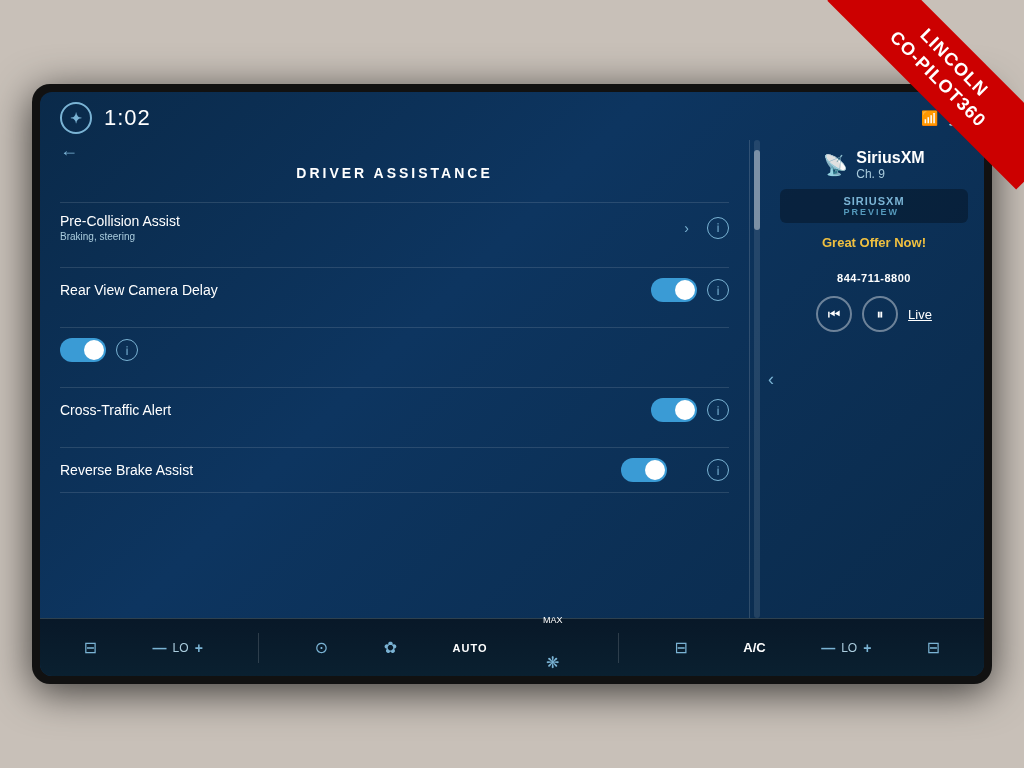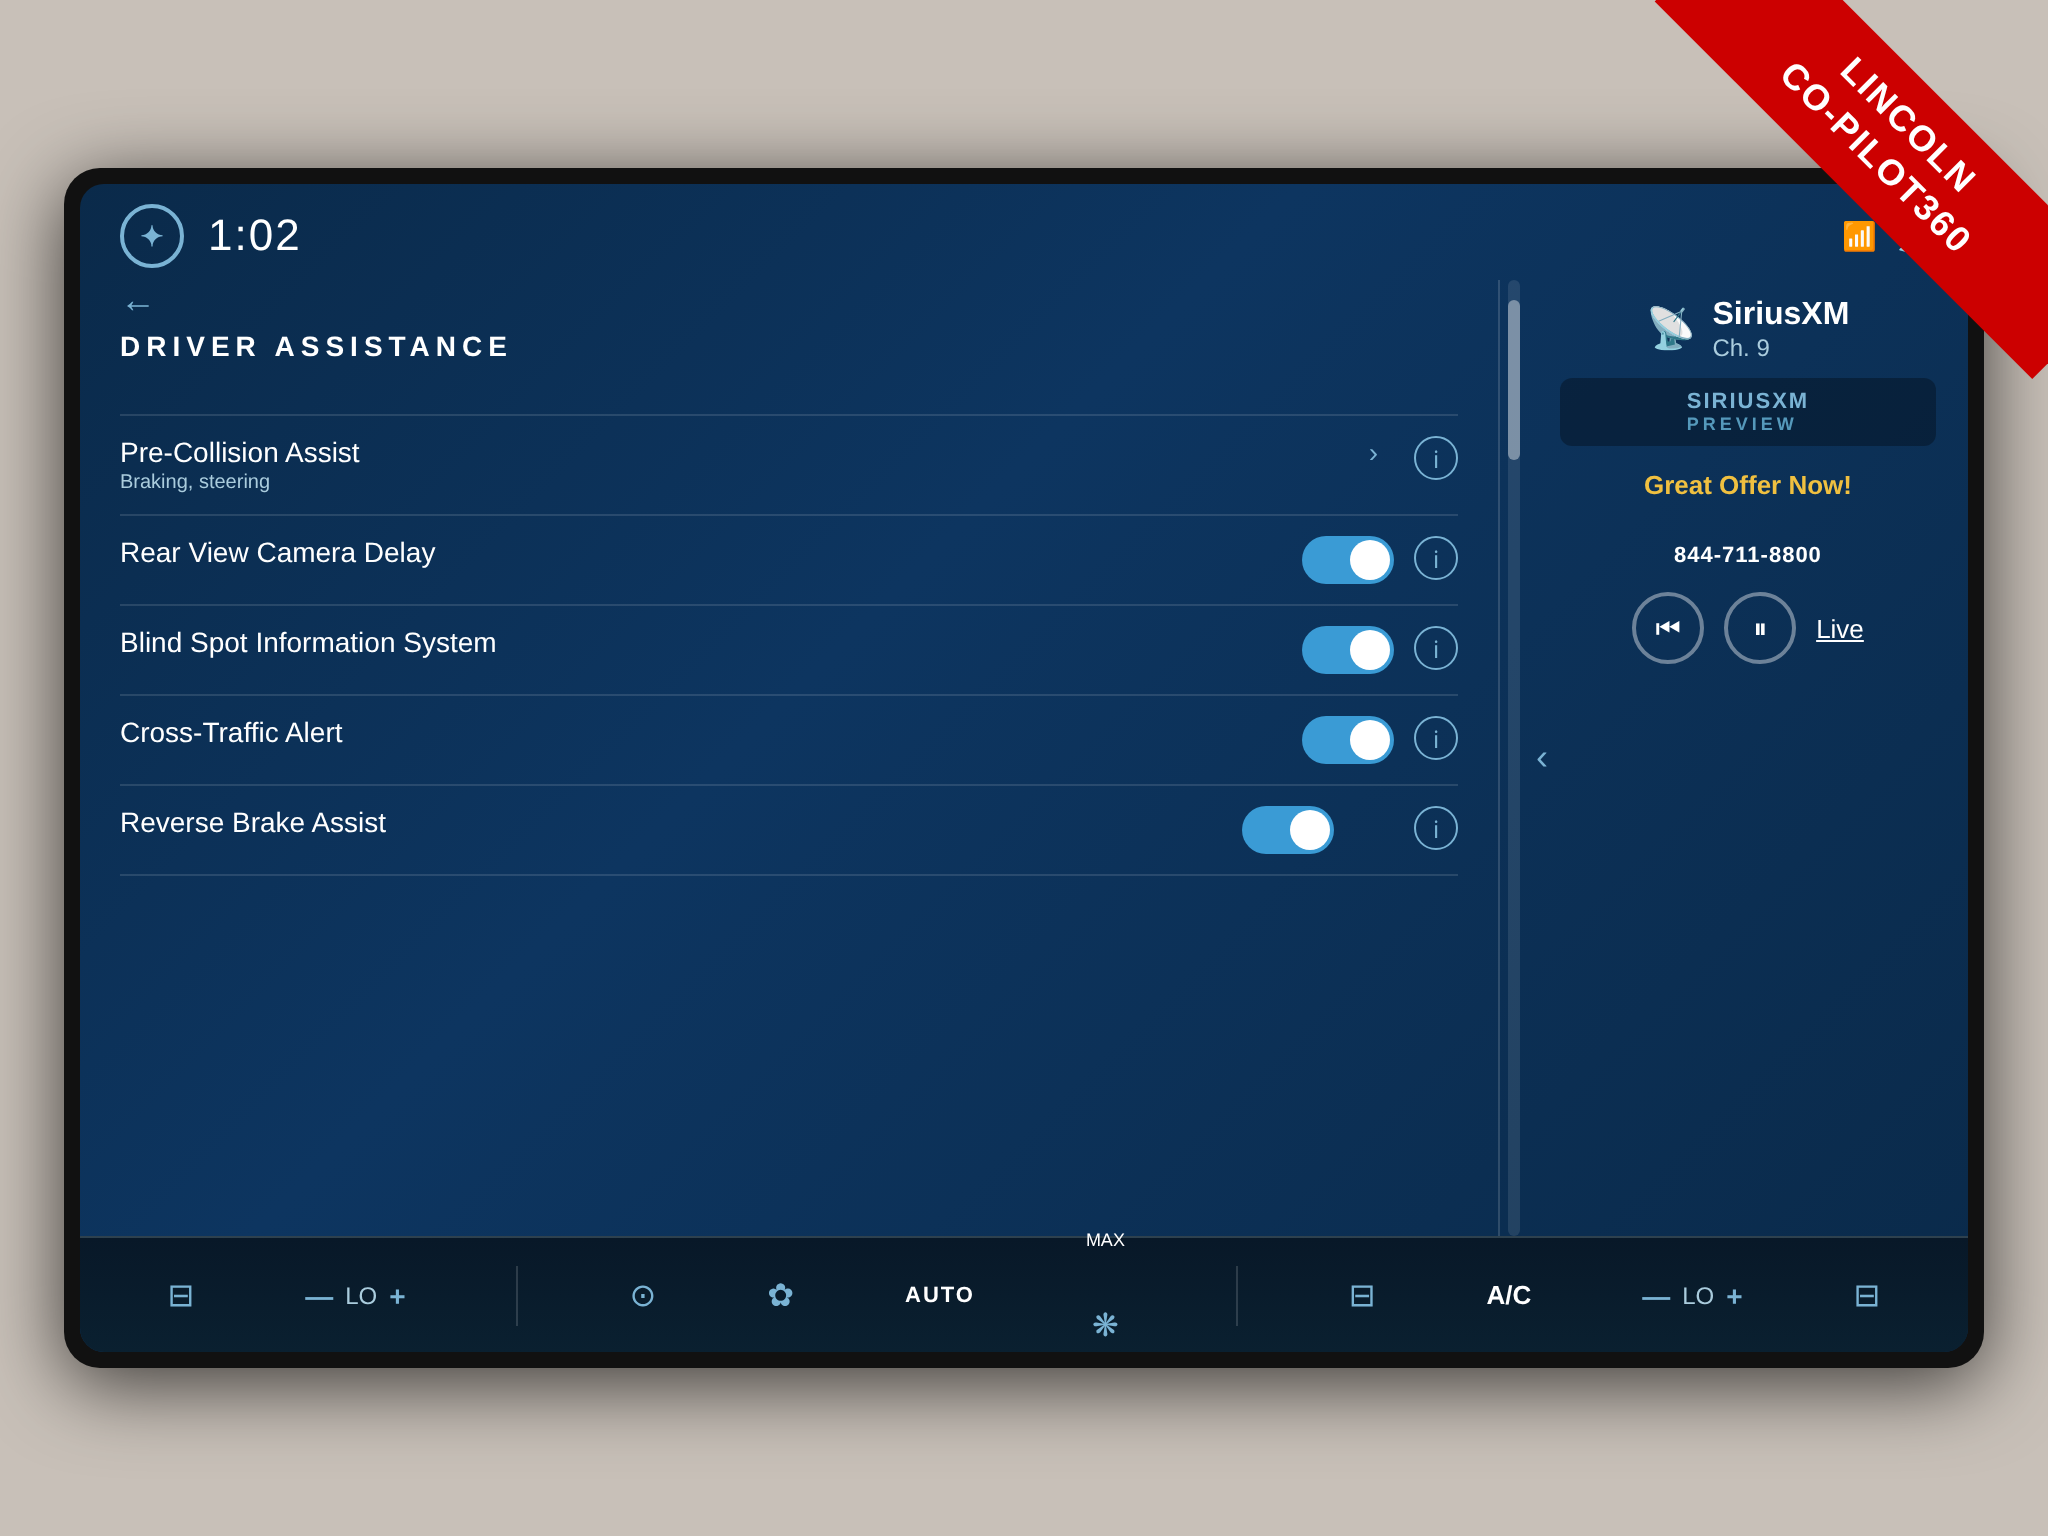--- a/index.html
+++ b/index.html
@@ -133,35 +133,37 @@
       cursor: pointer;
       margin-bottom: 4px;
       width: 24px;
     }
 
     .section-title {
       color: white;
       font-size: 14px;
       font-weight: 600;
       letter-spacing: 3px;
-      text-align: left;
-      margin-bottom: 20px;
+      text-align: center;
+      margin-bottom: 0;
       padding-bottom: 6px;
     }
 
     .menu-items {
       flex: 1;
       overflow: hidden;
     }
 
     .menu-item {
       display: flex;
+      align-items: center;
       padding: 10px 0;
       border-top: 1px solid rgba(255,255,255,0.12);
       gap: 10px;
+      margin-top: 15px;
     }
     .menu-item:last-child {
       border-bottom: 1px solid rgba(255,255,255,0.12);
       gap: 40px;
     }
 
     .menu-item-label {
       flex: 1;
       color: white;
       font-size: 14px;
@@ -440,21 +442,20 @@
 
           <div class="menu-item">
             <div class="menu-item-label">Rear View Camera Delay</div>
             <div class="toggle on">
               <div class="toggle-knob"></div>
             </div>
             <div class="info-icon">ℹ</div>
           </div>
 
           <div class="menu-item">
-            <div class="menu-item-label">Blind Spot Information System</div>
             <div class="toggle on">
               <div class="toggle-knob"></div>
             </div>
             <div class="info-icon">ℹ</div>
           </div>
 
           <div class="menu-item">
             <div class="menu-item-label">Cross-Traffic Alert</div>
             <div class="toggle on">
               <div class="toggle-knob"></div>

